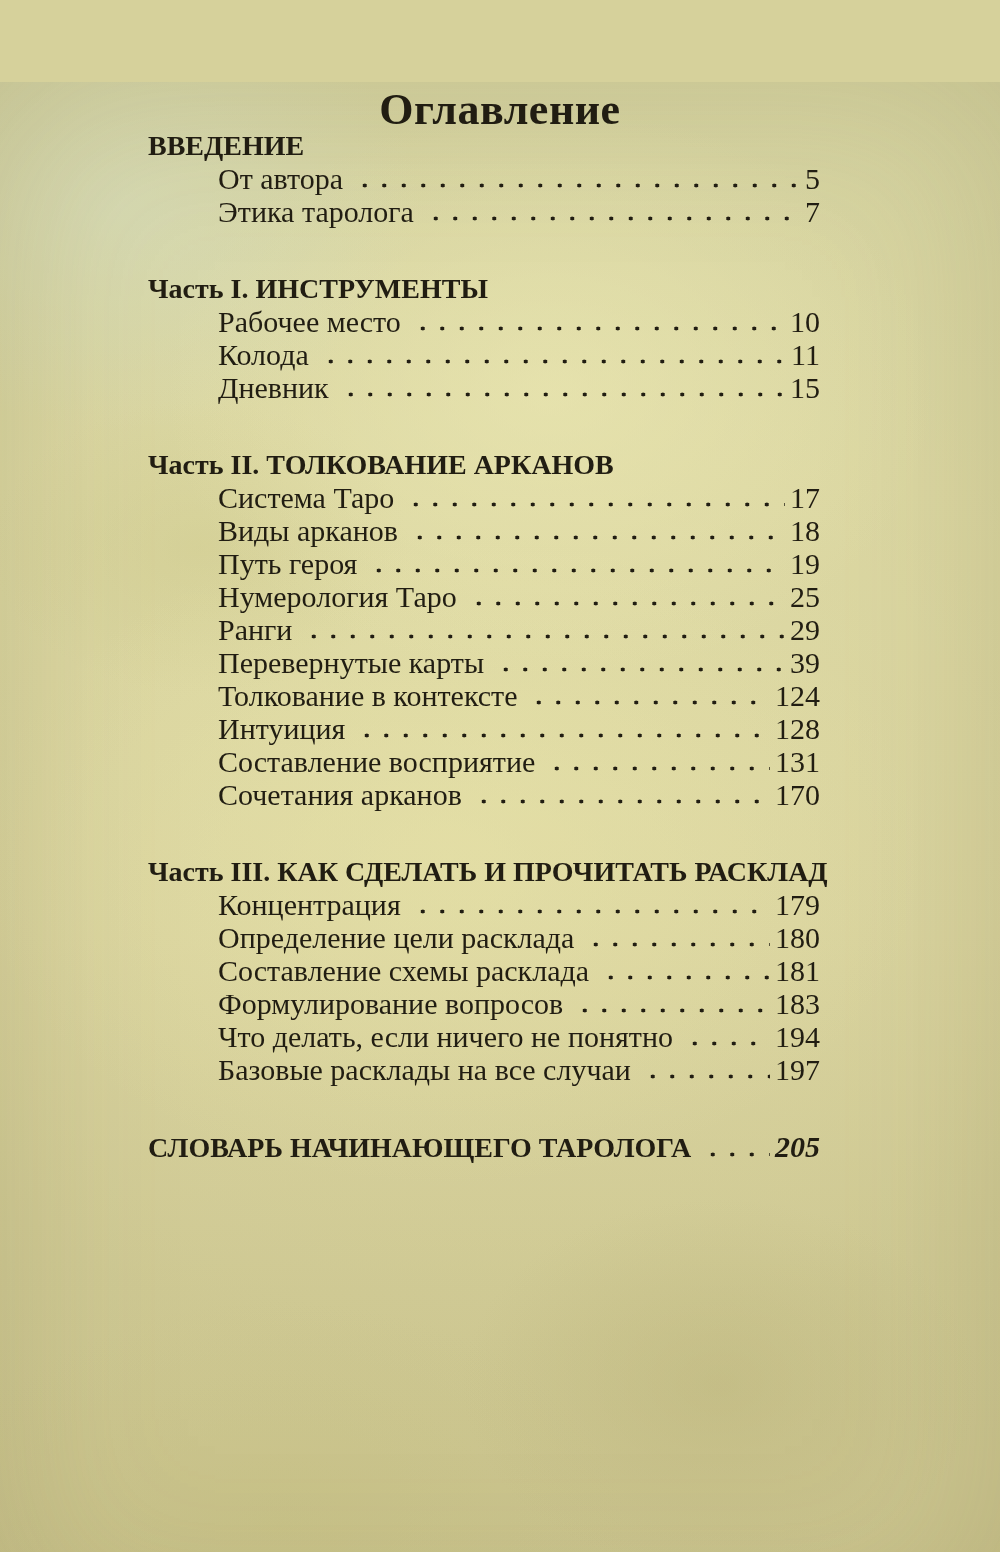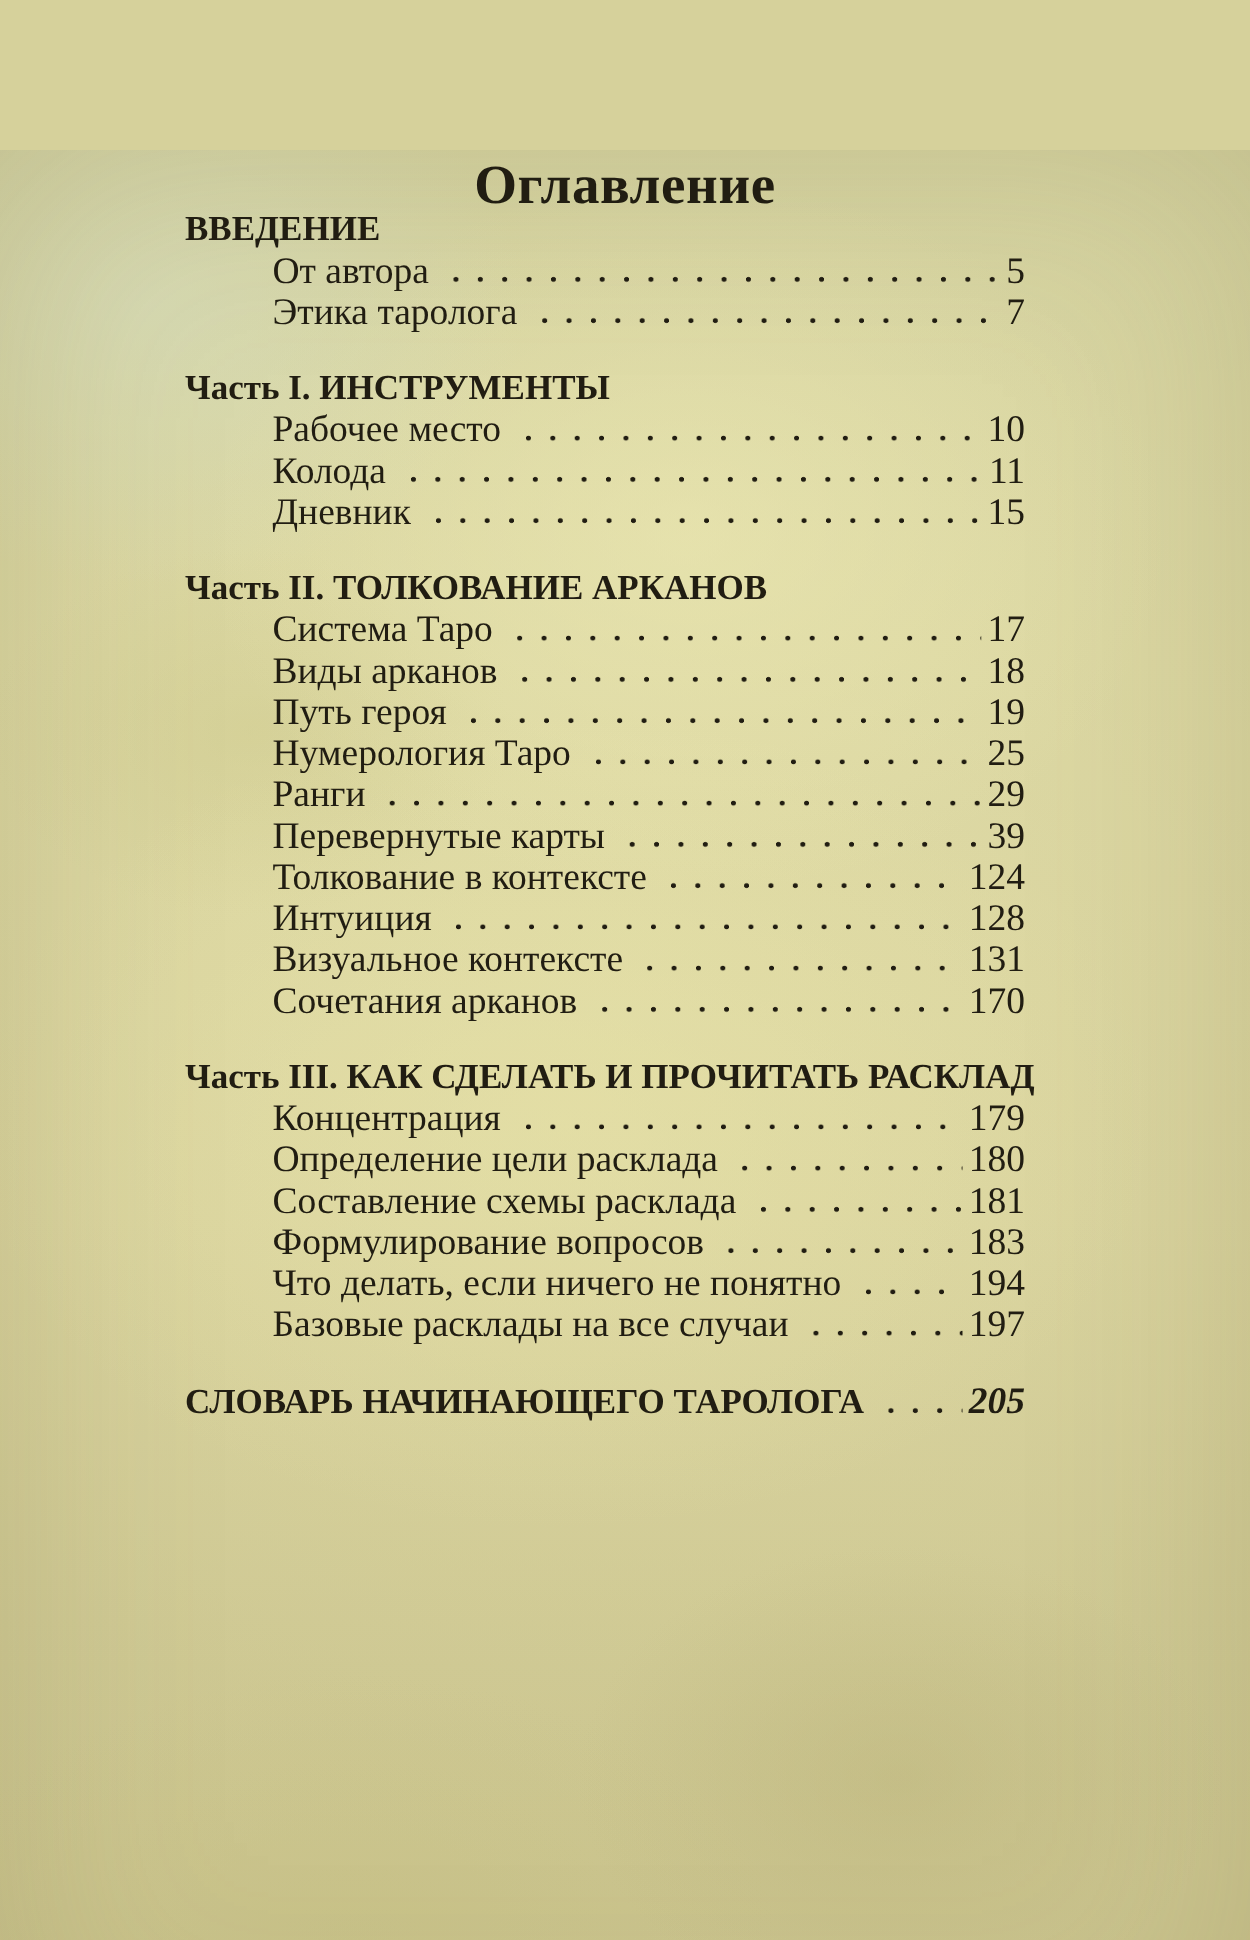--- a/index.html
+++ b/index.html
@@ -17,24 +17,24 @@
       radial-gradient(ellipse 640px 440px at 45% 50%, rgba(233,228,168,0.50), rgba(233,228,168,0) 75%),
       radial-gradient(ellipse 300px 210px at 20% 30%, rgba(198,194,128,0.30), rgba(198,194,128,0) 70%),
       radial-gradient(ellipse 360px 260px at 72% 84%, rgba(183,175,118,0.38), rgba(183,175,118,0) 72%),
       radial-gradient(ellipse 460px 300px at 28% 93%, rgba(196,190,128,0.42), rgba(196,190,128,0) 75%),
       radial-gradient(ellipse 950px 760px at 50% 42%, rgba(229,225,167,0.35), rgba(203,197,138,0.18) 82%),
       linear-gradient(180deg, #d8d7a7 0%, #dcd8a5 26%, #d9d3a0 55%, #cfc995 78%, #c8c18c 100%);
     box-shadow: inset 0 0 180px rgba(122,112,62,0.22);
   }
   .toc { position: absolute; left: 148px; top: 0; width: 672px; }
   .title {
-    margin: 120px 0 0 0; text-align: center;
+    margin: 82px 0 0 0; text-align: center;
     font-size: 44px; line-height: 56px; font-weight: 700; letter-spacing: 0.5px;
   }
-  .toc-section { margin-top: 28px; }
+  .toc-section { margin-top: 44px; }
   .toc-section.first { margin-top: 47px; }
   .row {
     display: flex; align-items: baseline;
     line-height: 33px; font-size: 30px; white-space: nowrap;
   }
   .heading-row { font-weight: 700; font-size: 28px; }
   .entry-row { padding-left: 70px; }
   .leader {
     flex: 1 1 auto; height: 5px; align-self: flex-end;
     margin: 0 5px 7px 12px;
@@ -126,21 +126,21 @@
           <span>Толкование в контексте</span>
           <span class="leader"></span>
           <span class="page-num">124</span>
         </div>
         <div class="row entry-row">
           <span>Интуиция</span>
           <span class="leader"></span>
           <span class="page-num">128</span>
         </div>
         <div class="row entry-row">
-          <span>Визуальное контексте</span>
+          <span>Составление восприятие</span>
           <span class="leader"></span>
           <span class="page-num">131</span>
         </div>
         <div class="row entry-row">
           <span>Сочетания арканов</span>
           <span class="leader"></span>
           <span class="page-num">170</span>
         </div>
       </section>
       <section class="toc-section">

